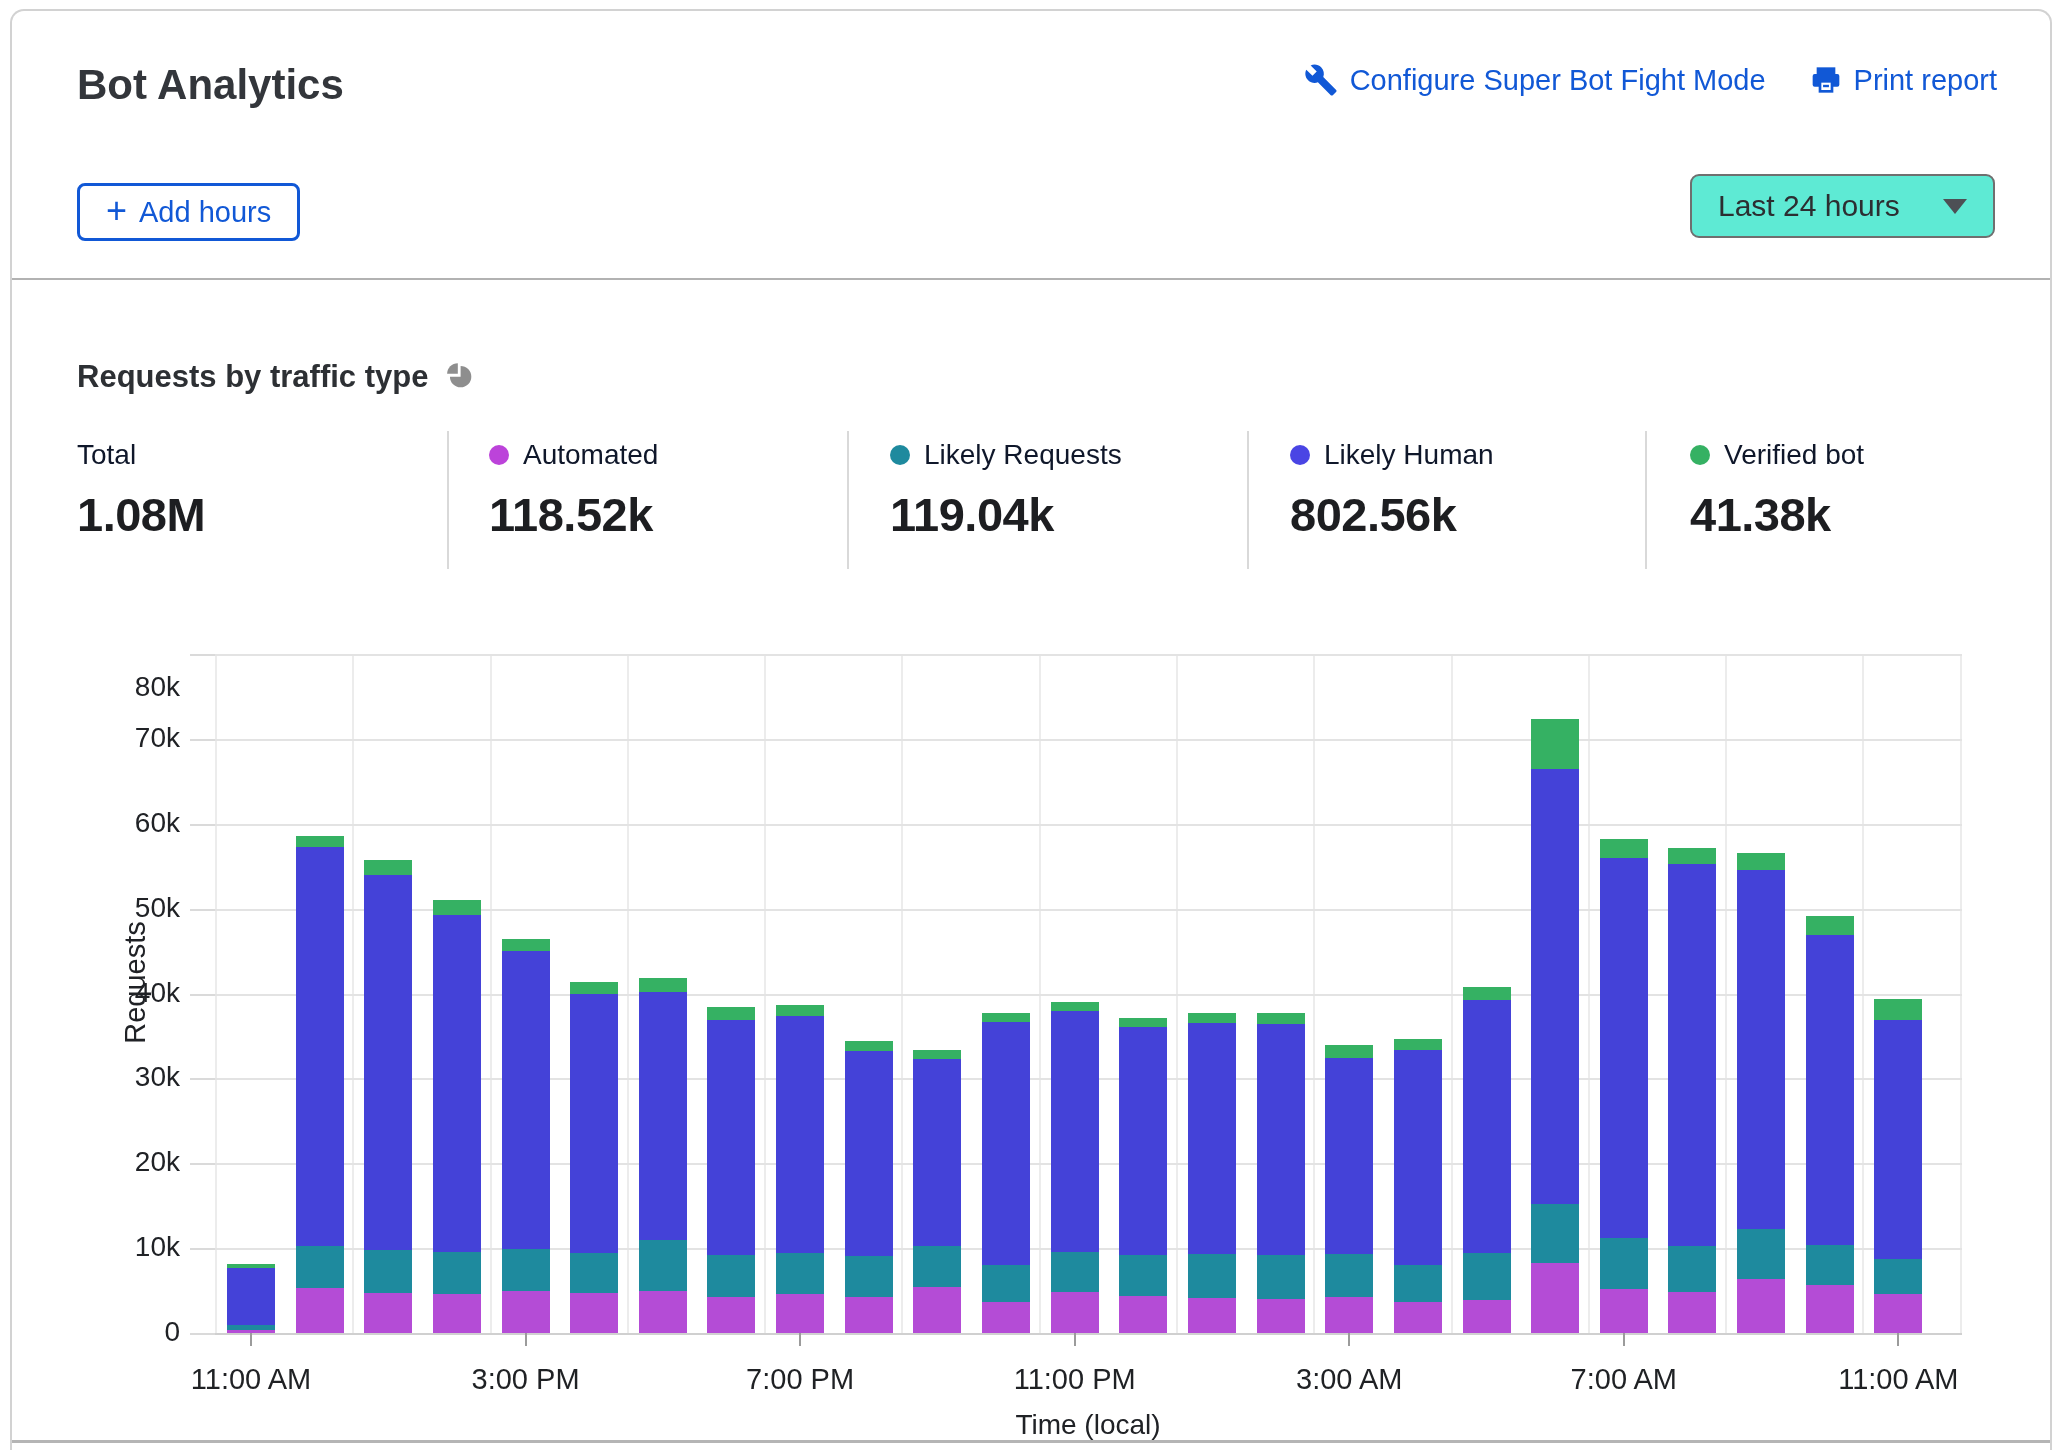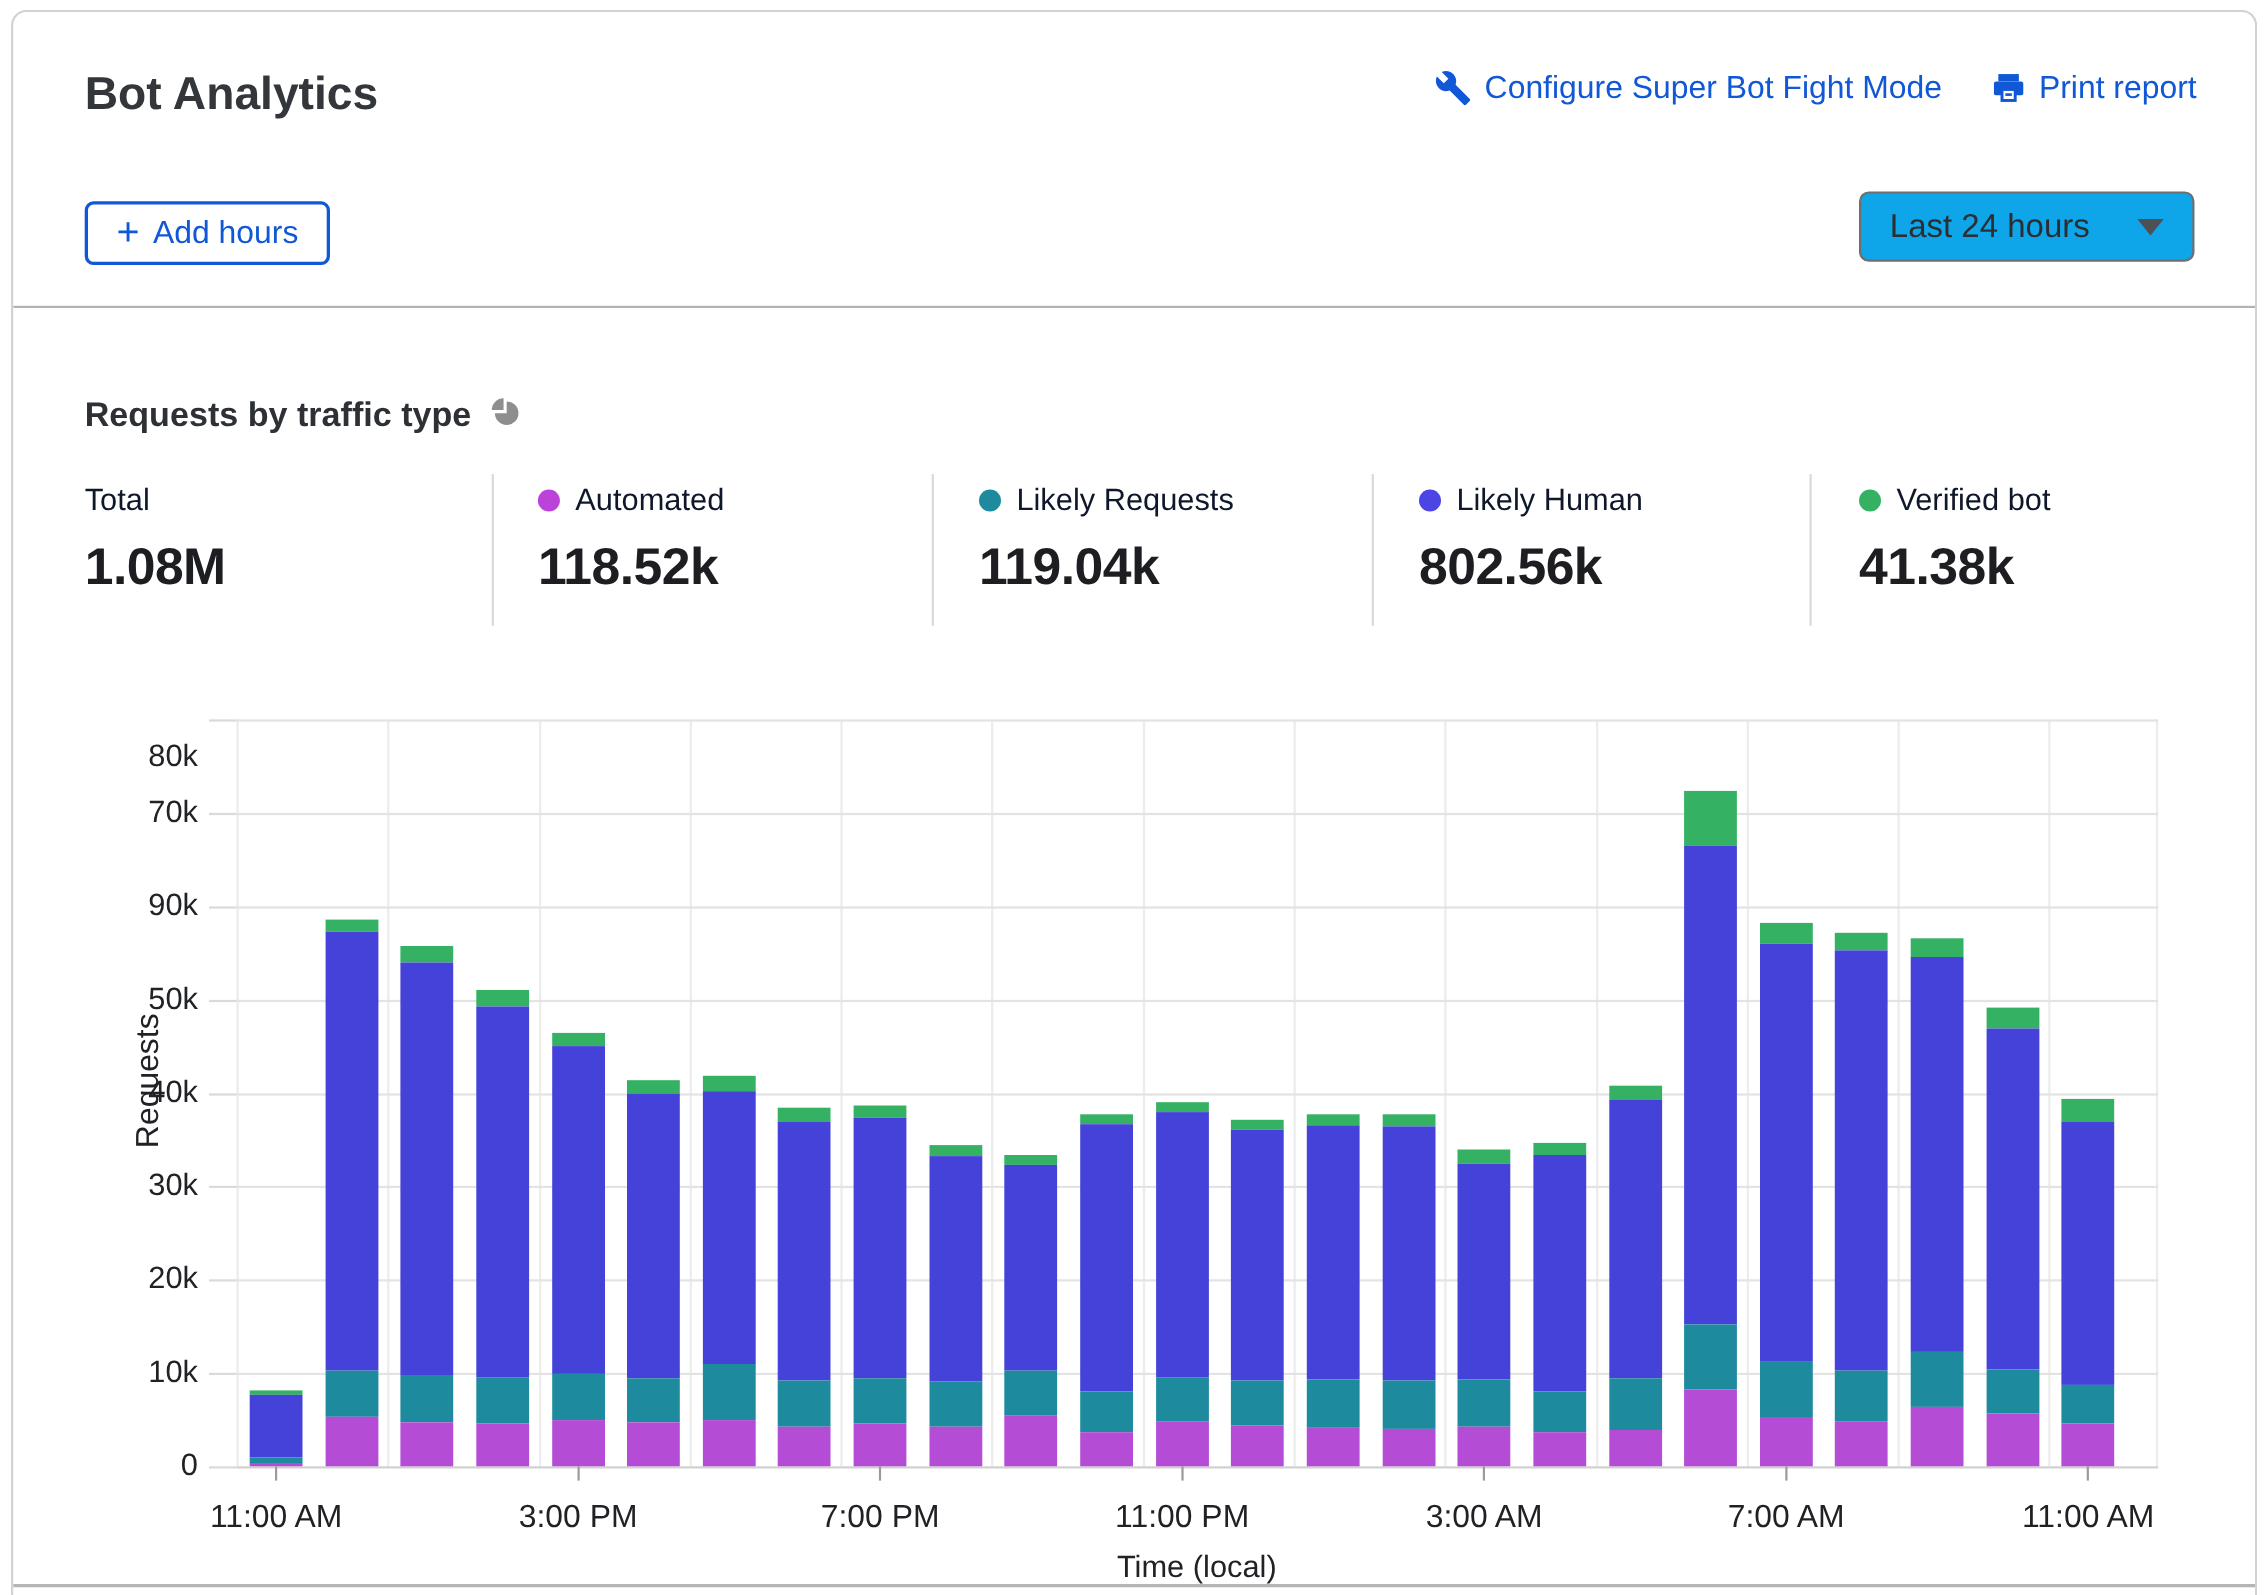--- a/index.html
+++ b/index.html
@@ -13,21 +13,21 @@
   .hlink{display:flex;align-items:center;gap:12px;color:#1158d6;font-size:29px;cursor:pointer;text-decoration:none;}
   .hlink svg{display:block;}
 
   .add-filter{position:absolute;left:65px;top:172px;height:58px;box-sizing:border-box;
     border:3px solid #1158d6;border-radius:8px;background:#fff;color:#1158d6;
     display:inline-flex;align-items:center;gap:12px;padding:0 26px;font-size:29px;cursor:pointer;
     font-family:"Liberation Sans", sans-serif;}
   .add-filter .plus{font-size:36px;font-weight:500;line-height:1;margin-top:-3px;}
 
   .range-select{position:absolute;right:55px;top:163px;width:305px;height:64px;box-sizing:border-box;
-    border:2px solid #6f6f6f;border-radius:9px;background:#0ea5e9;display:flex;align-items:center;
+    border:2px solid #6f6f6f;border-radius:9px;background:#5eead4;display:flex;align-items:center;
     padding:0 26px;font-size:30px;color:#2c2e31;cursor:pointer;justify-content:space-between;}
   .caret{width:0;height:0;border-left:12px solid transparent;border-right:12px solid transparent;
     border-top:15px solid #4d5055;}
 
   .divider{position:absolute;left:0;right:0;top:267px;height:2px;background:#b2b2b2;}
 
   
   .section-title{position:absolute;left:65px;top:348px;display:flex;align-items:center;gap:18px;}
   .section-title .txt{font-size:31px;font-weight:700;color:#2d3034;}
 
@@ -339,21 +339,21 @@
         <div class="xtick" style="left: 309.56px; top: 679px;"></div>
         <div class="xtick" style="left: 584.12px; top: 679px;"></div>
         <div class="xtick" style="left: 858.68px; top: 679px;"></div>
         <div class="xtick" style="left: 1133.24px; top: 679px;"></div>
         <div class="xtick" style="left: 1407.8px; top: 679px;"></div>
         <div class="xtick" style="left: 1682.36px; top: 679px;"></div>
       </div>
     <div>
         <div class="ylab" style="left: 8px; top: 660px;">80k</div>
         <div class="ylab" style="left: 8px; top: 711px;">70k</div>
-        <div class="ylab" style="left: 8px; top: 796px;">90k</div>
+        <div class="ylab" style="left: 8px; top: 796px;">60k</div>
         <div class="ylab" style="left: 8px; top: 881px;">50k</div>
         <div class="ylab" style="left: 8px; top: 966px;">40k</div>
         <div class="ylab" style="left: 8px; top: 1050px;">30k</div>
         <div class="ylab" style="left: 8px; top: 1135px;">20k</div>
         <div class="ylab" style="left: 8px; top: 1220px;">10k</div>
         <div class="ylab" style="left: 8px; top: 1305px;">0</div>
       </div>
     <div>
         <div class="xlab" style="left: 119px; top: 1352px;">11:00 AM</div>
         <div class="xlab" style="left: 393.56px; top: 1352px;">3:00 PM</div>

